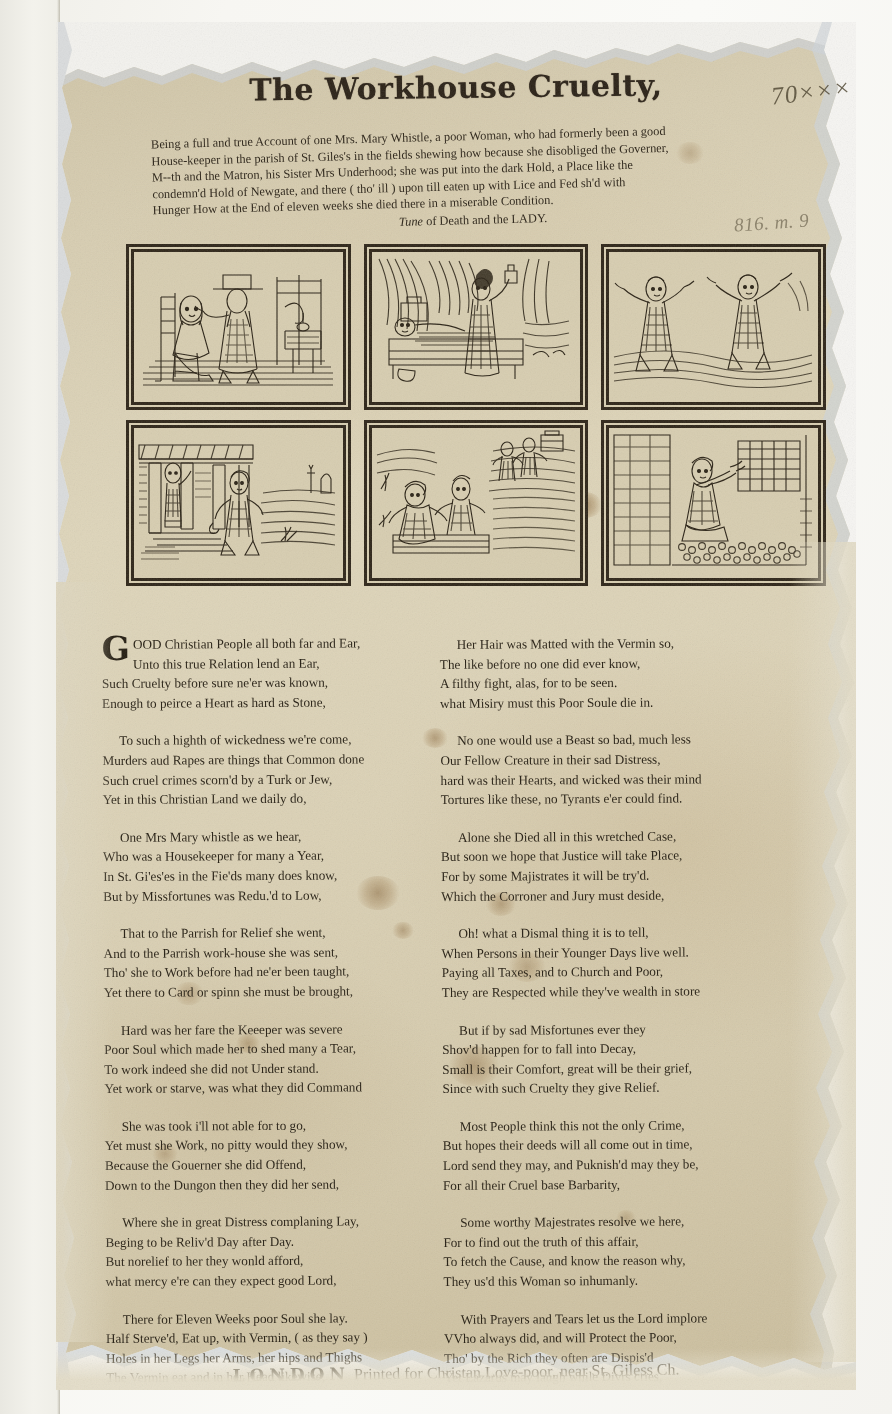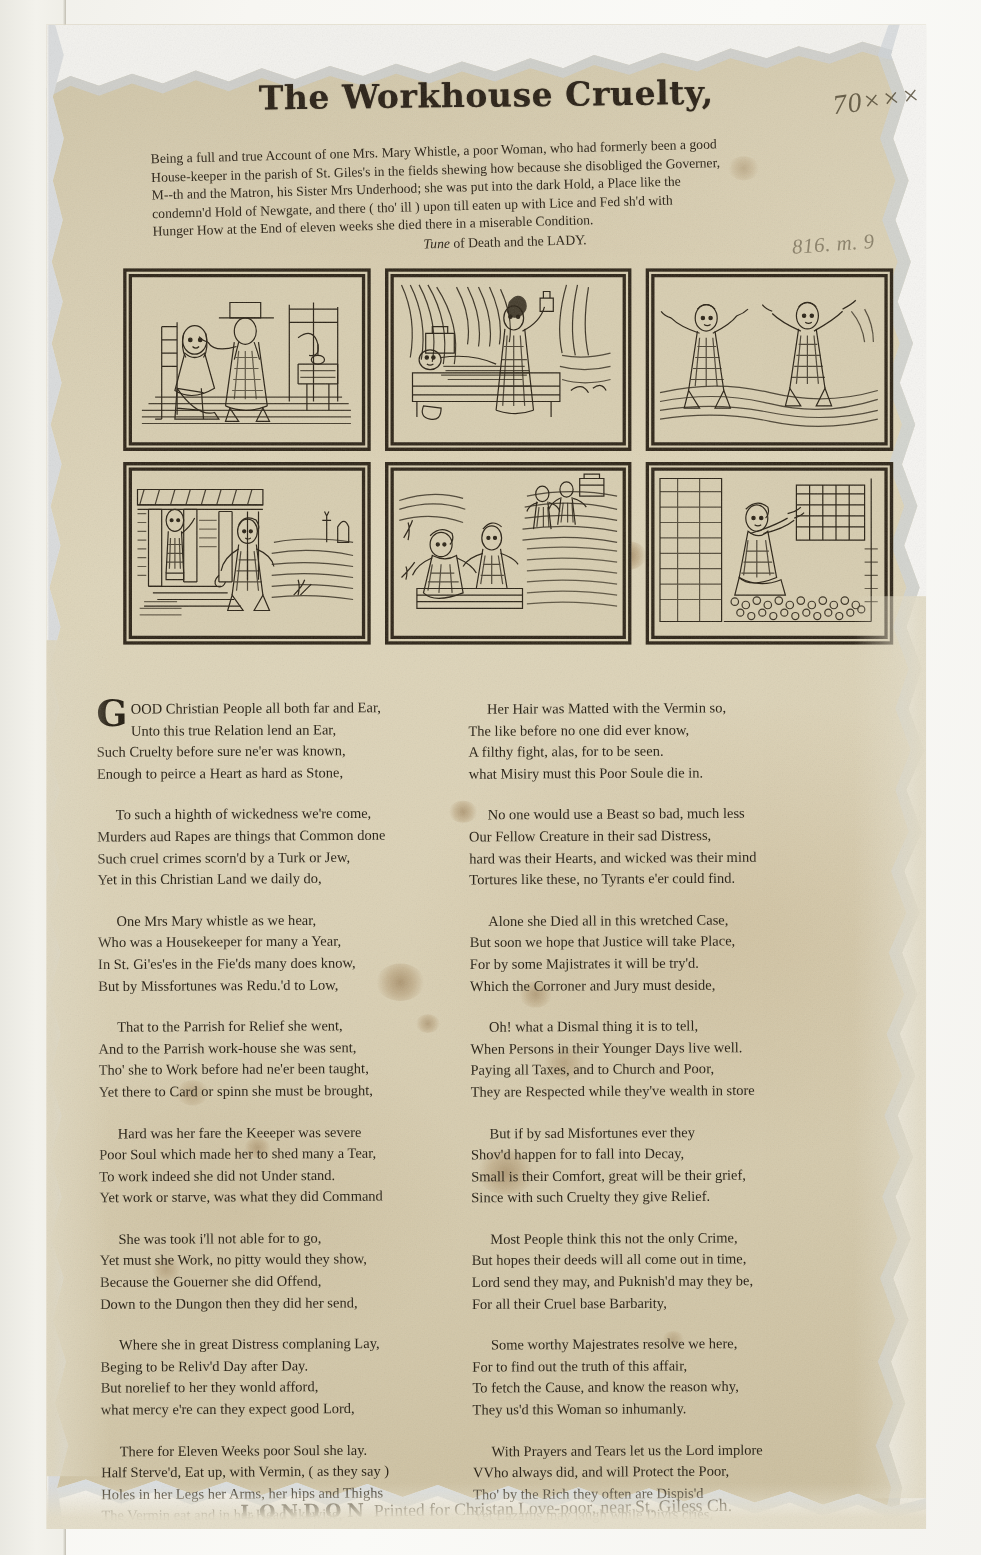--- a/index.html
+++ b/index.html
@@ -9,21 +9,21 @@
 
   
   .mount{position:absolute;inset:0;background:
       linear-gradient(105deg,#f0efe9 0%,#f7f6f2 18%,#fafaf7 55%,#f4f3ef 100%);}
   .mount-edge-l{position:absolute;left:0;top:0;width:60px;height:1414px;
       background:linear-gradient(90deg,#e9e8e1 0%,#f3f2ec 55%,#efeee7 100%);}
   .mount-edge-l:after{content:"";position:absolute;right:0;top:0;width:3px;height:100%;
       background:linear-gradient(90deg,rgba(190,186,172,0),rgba(155,150,133,.55));}
 
   
-  .sheet{position:absolute;left:42px;top:22px;width:800px;height:1368px;
+  .sheet{position:absolute;left:56px;top:22px;width:800px;height:1368px;
       background:
         radial-gradient(ellipse 420px 300px at 78% 60%, rgba(168,138,88,.17), rgba(168,138,88,0) 70%),
         radial-gradient(ellipse 300px 220px at 22% 78%, rgba(160,132,84,.13), rgba(160,132,84,0) 70%),
         radial-gradient(ellipse 520px 340px at 50% 20%, rgba(196,172,126,.14), rgba(196,172,126,0) 72%),
         linear-gradient(168deg,#cfc4a6 0%,#d7cdb1 14%,#ded5ba 34%,#dbd1b5 56%,#d4c9ab 78%,#cabd9c 100%);
       box-shadow:0 0 22px rgba(90,76,48,.30), 0 0 3px rgba(70,58,34,.3);
       -webkit-mask-image:
         radial-gradient(ellipse 900px 60px at 50% 30px, #000 55%, transparent 78%),
         linear-gradient(#000,#000);
       -webkit-mask-composite:source-over;}

